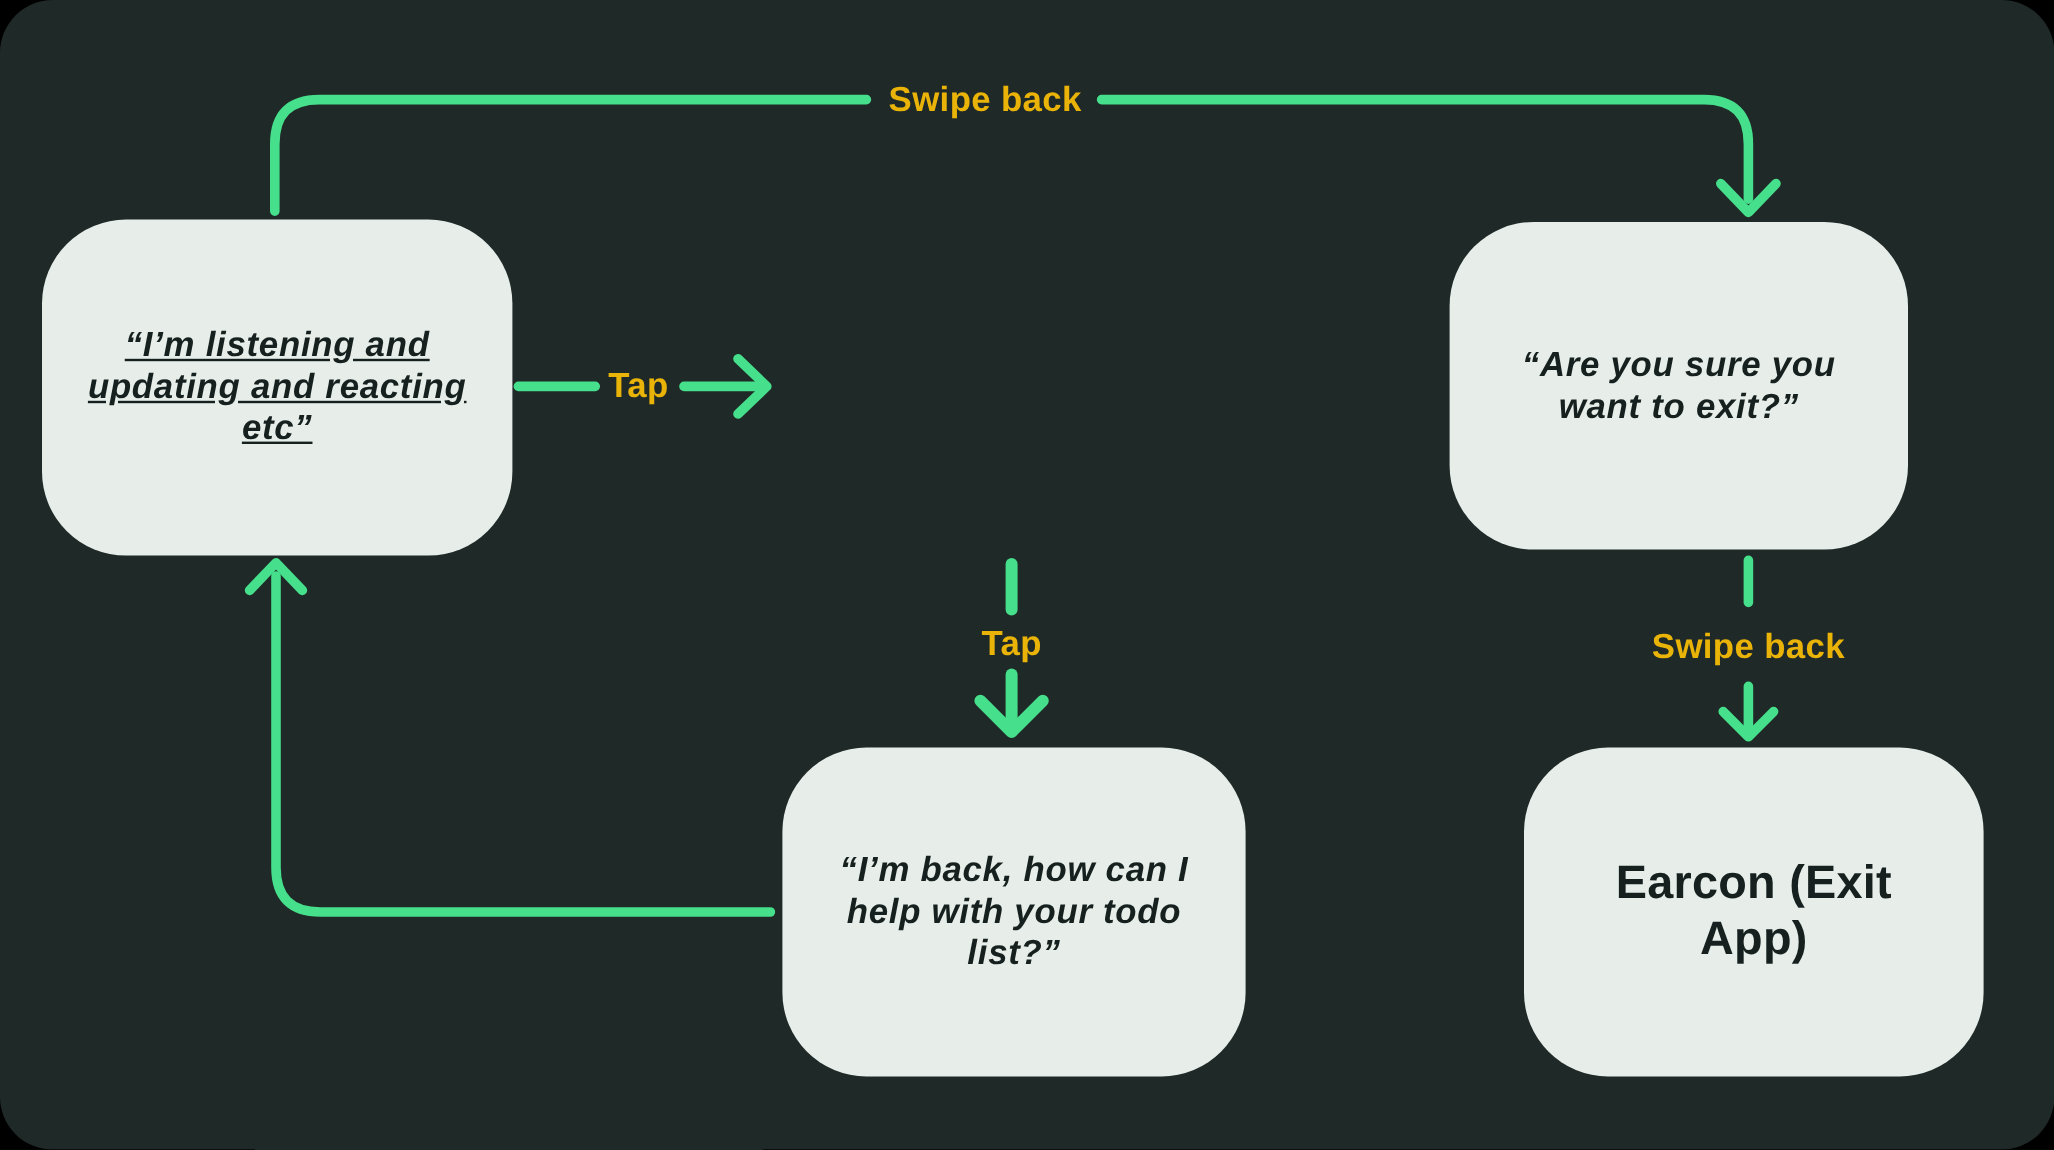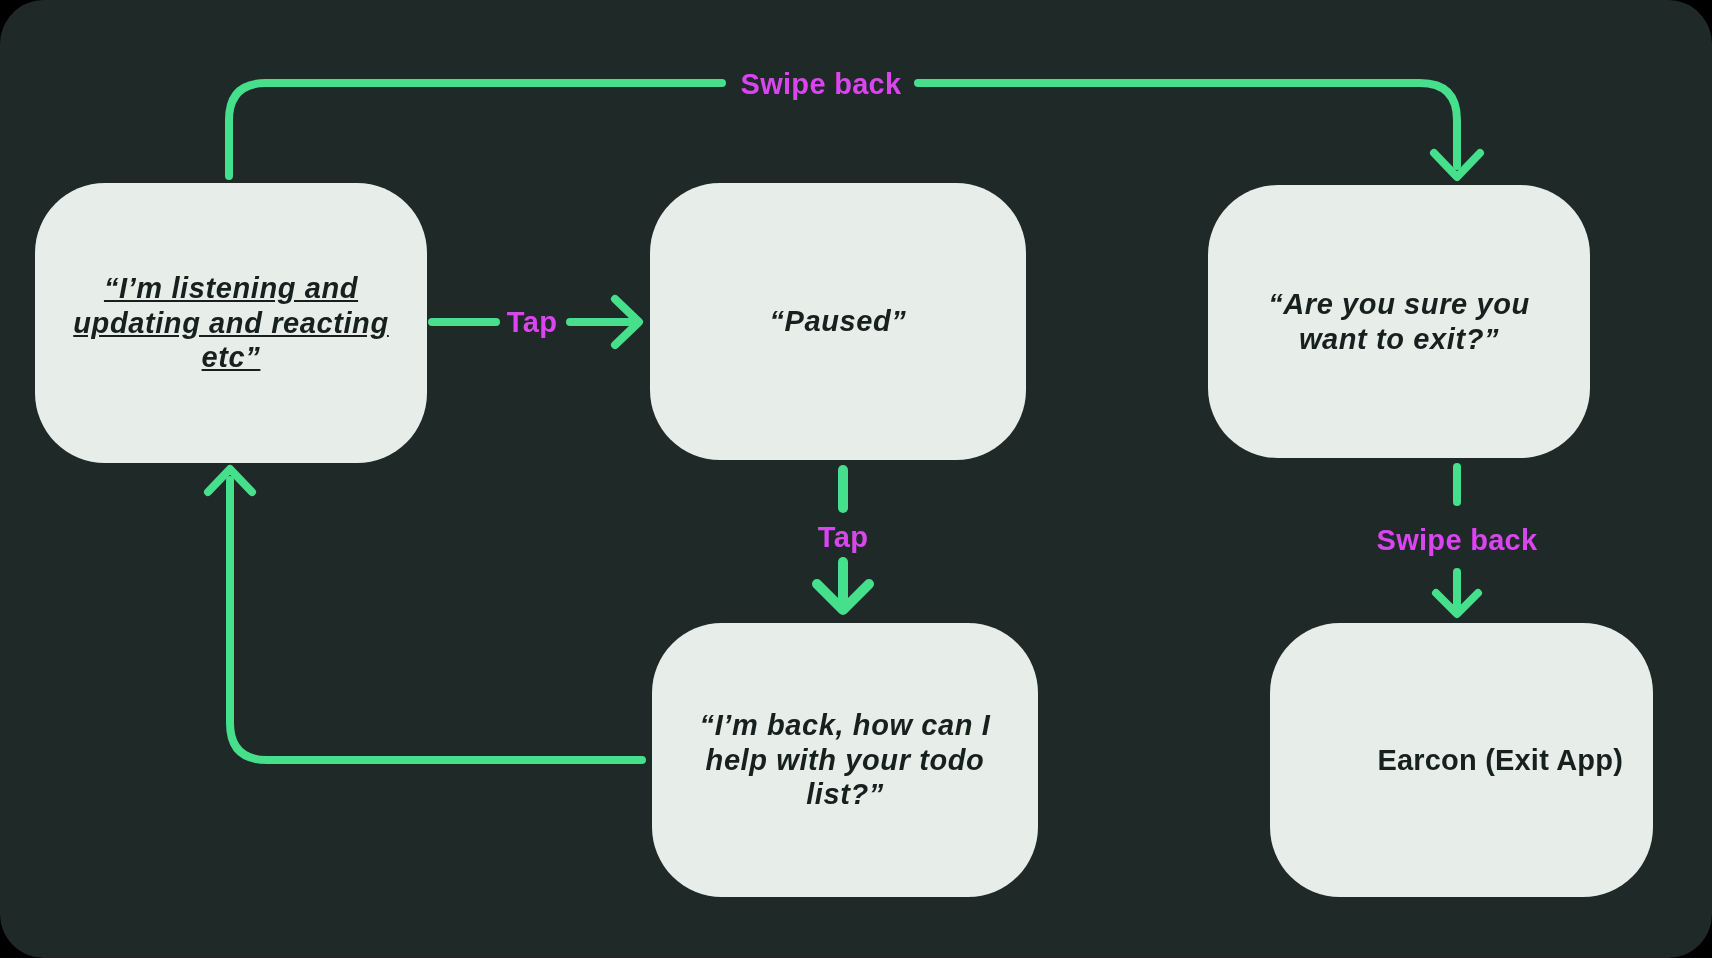--- a/index.html
+++ b/index.html
@@ -46,33 +46,32 @@
     color: #16201e;
     font-weight: bold;
     font-style: italic;
     font-size: 29px;
     line-height: 1.2;
     letter-spacing: 0.6px;
     box-sizing: border-box;
   }
   .node.plain {
     font-style: normal;
-    font-size: 29px;
+    font-size: 39px;
     letter-spacing: 0.2px;
-    justify-content: flex-end;
   }
   #node-listening   { left: 35px;   top: 183px; width: 392px; height: 280px; padding: 0 30px; text-decoration: underline; }
   #node-paused      { left: 650px;  top: 183px; width: 376px; height: 277px; padding: 0 30px; }
   #node-exit-confirm{ left: 1208px; top: 185px; width: 382px; height: 273px; padding: 0 55px; }
   #node-back        { left: 652px;  top: 623px; width: 386px; height: 274px; padding: 0 40px; }
   #node-earcon      { left: 1270px; top: 623px; width: 383px; height: 274px; padding: 0 30px; }
   .edge-label {
     position: absolute;
     transform: translate(-50%, -50%);
-    color: #d946ef;
+    color: #eab308;
     font-weight: bold;
     font-size: 29px;
     letter-spacing: 0.3px;
     white-space: nowrap;
   }
   #label-swipe-back-top   { left: 821px;  top: 84px;  }
   #label-tap-horizontal   { left: 532px;  top: 322px; }
   #label-tap-vertical     { left: 843px;  top: 537px; }
   #label-swipe-back-right { left: 1457px; top: 540px; }
 </style>
@@ -100,23 +99,20 @@
     <path d="M 1436 593 L 1457 614 L 1478 593"></path>
 
     <path d="M 642 760 L 267 760 Q 230 760 230 723 L 230 480"></path>
     <path d="M 208 492 L 230 469 L 252 492"></path>
   </svg>
 
   <div class="node" id="node-listening">
     <span>“I’m listening and updating and reacting etc”</span>
   </div>
 
-  <div class="node" id="node-paused">
-    <span>“Paused”</span>
-  </div>
 
   <div class="node" id="node-exit-confirm">
     <span>“Are you sure you want to exit?”</span>
   </div>
 
   <div class="node" id="node-back">
     <span>“I’m back, how can I help with your todo list?”</span>
   </div>
 
   <div class="node plain" id="node-earcon">

